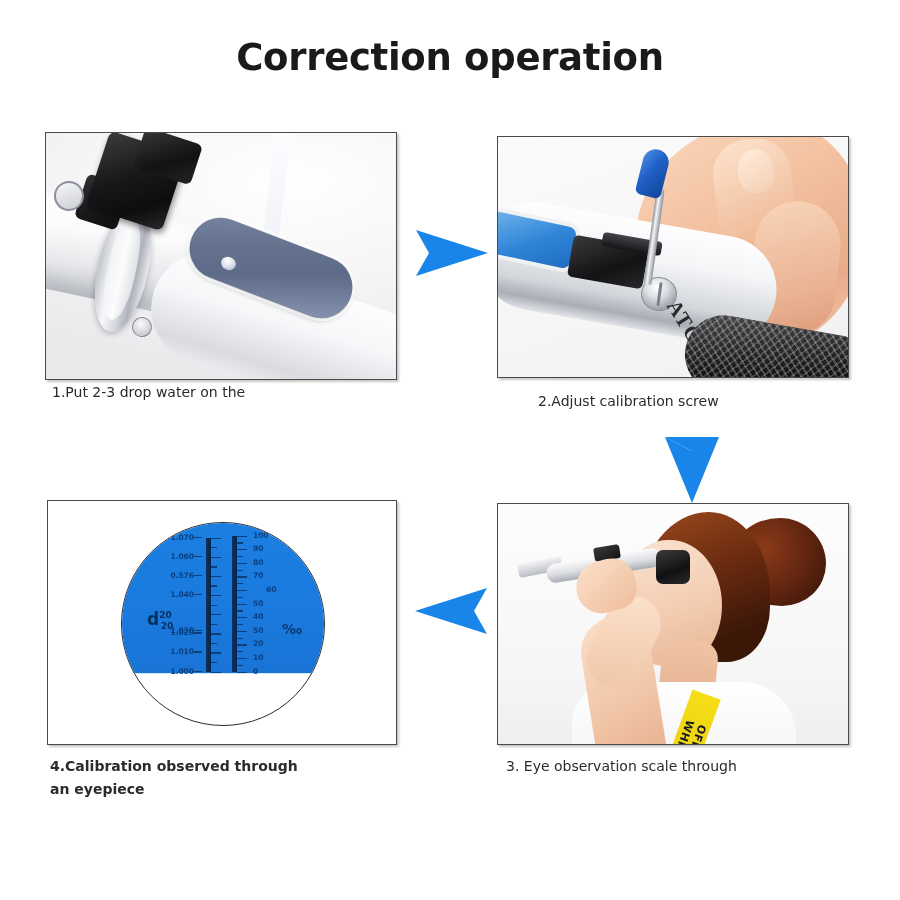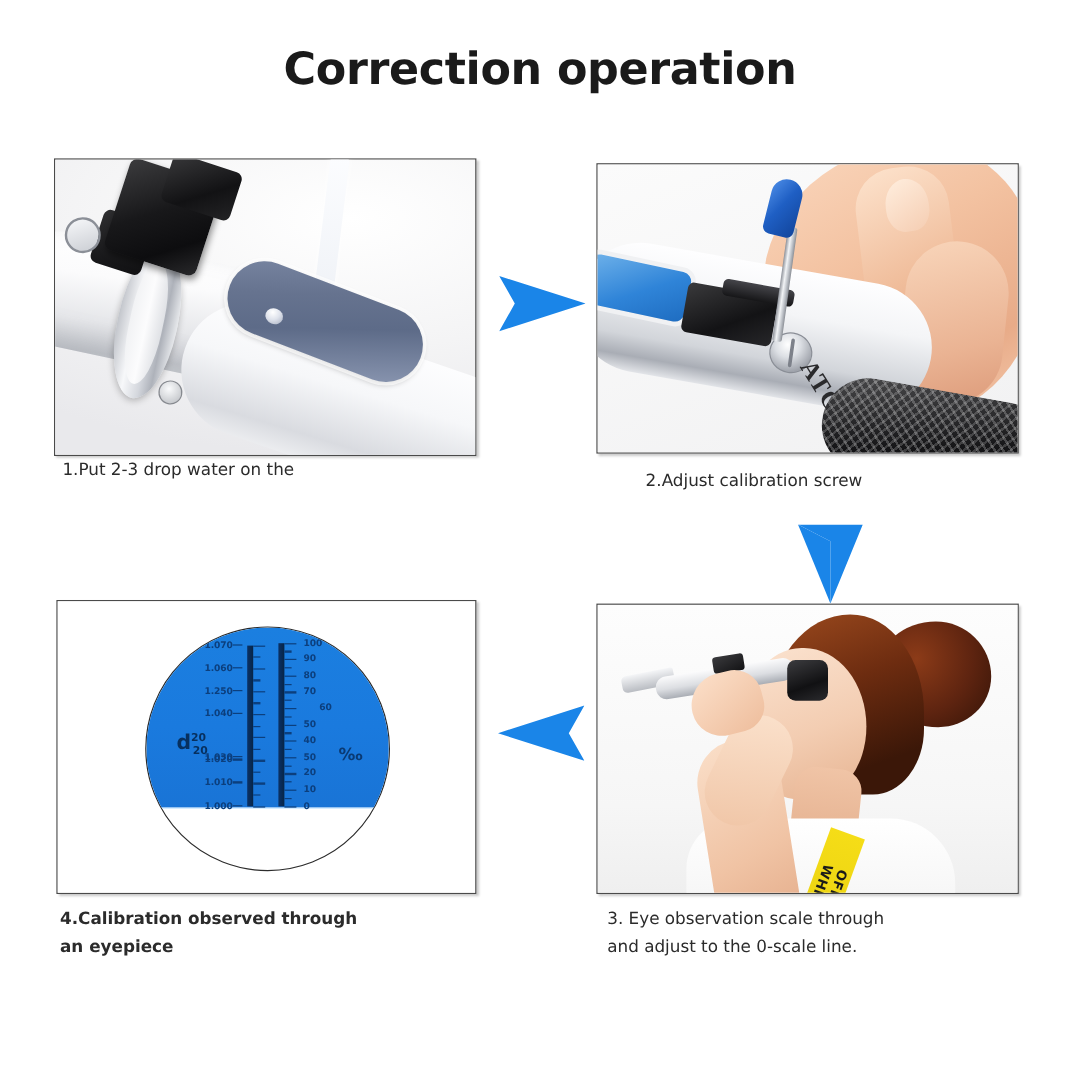--- a/index.html
+++ b/index.html
@@ -460,21 +460,20 @@
   <div class="p3-forearm"></div>
   <div class="p3-refracto-tip"></div>
   <div class="p3-refracto"></div>
   <div class="p3-refracto-plate"></div>
   <div class="p3-hand3"></div>
   <div class="p3-eyepiece"></div>
 </div>
 
 <div class="caption" id="caption-3">
   <div>3. Eye observation scale through</div>
-  <div>and adjust to the 0-scale line.</div>
 </div>
 
 <div class="arrow" id="arrow-left">
   <svg viewBox="0 0 72 62" width="72" height="62">
     <polygon points="72,8 0,31 72,54 59,31" fill="#1a85e8"></polygon>
   </svg>
 </div>
 
 <div class="panel" id="panel-4">
   <div class="p4-bg"></div>
@@ -483,21 +482,21 @@
 
     <div class="lbl-d">
       <span>d</span><sup>20</sup><sub>20</sub>
     </div>
 
     <div class="lbl-pm">‰</div>
 
     <div class="sg-col" style="left: 14px; top: 0px; height: 202px;">
         <div class="sg-row" style="top: 11px;">1.070</div>
         <div class="sg-row" style="top: 30.1429px;">1.060</div>
-        <div class="sg-row" style="top: 49.2857px;">1.250</div>
+        <div class="sg-row" style="top: 49.2857px;">0.576</div>
         <div class="sg-row" style="top: 68.4286px;">1.040</div>
         <div class="sg-row" style="top: 104px;">1.030</div>
         <div class="sg-row" style="top: 106.714px;">1.020</div>
         <div class="sg-row" style="top: 125.857px;">1.010</div>
         <div class="sg-row" style="top: 145px; margin-left: 28px;">1.000</div>
       </div>
     <div class="bar-l" style="top: 15px; height: 134px;"></div>
     <div class="ticks-l">
         <div class="tick major" style="top: 15px; left: 0px;"></div>
         <div class="tick minor" style="top: 24.5714px; left: 0px;"></div>

